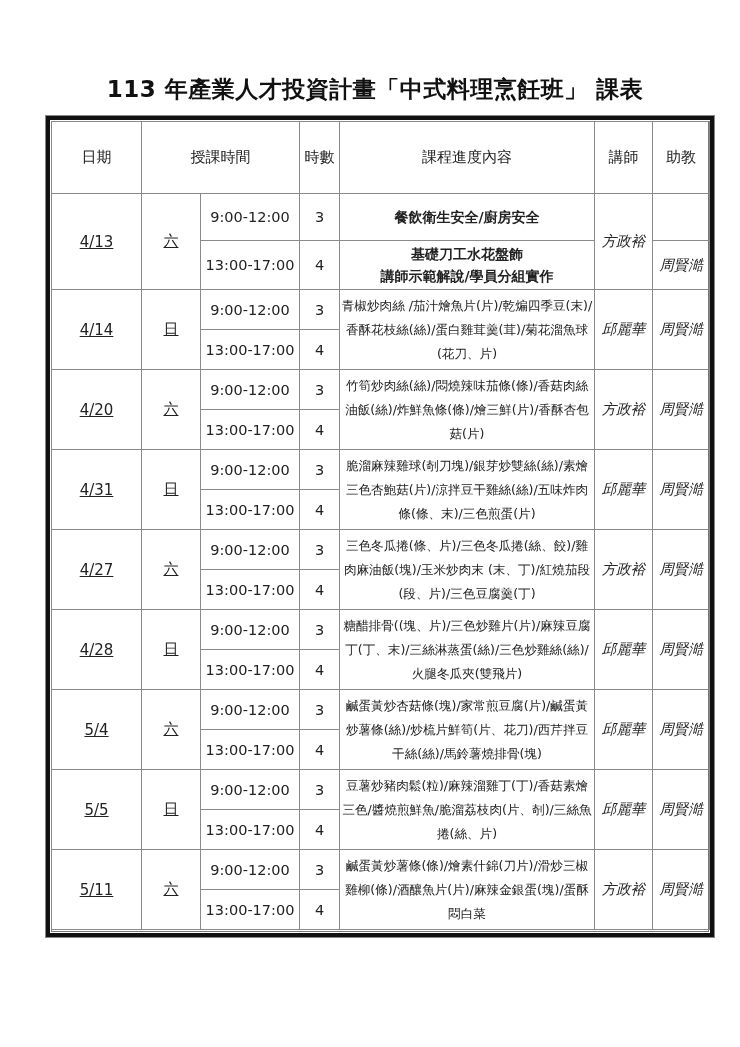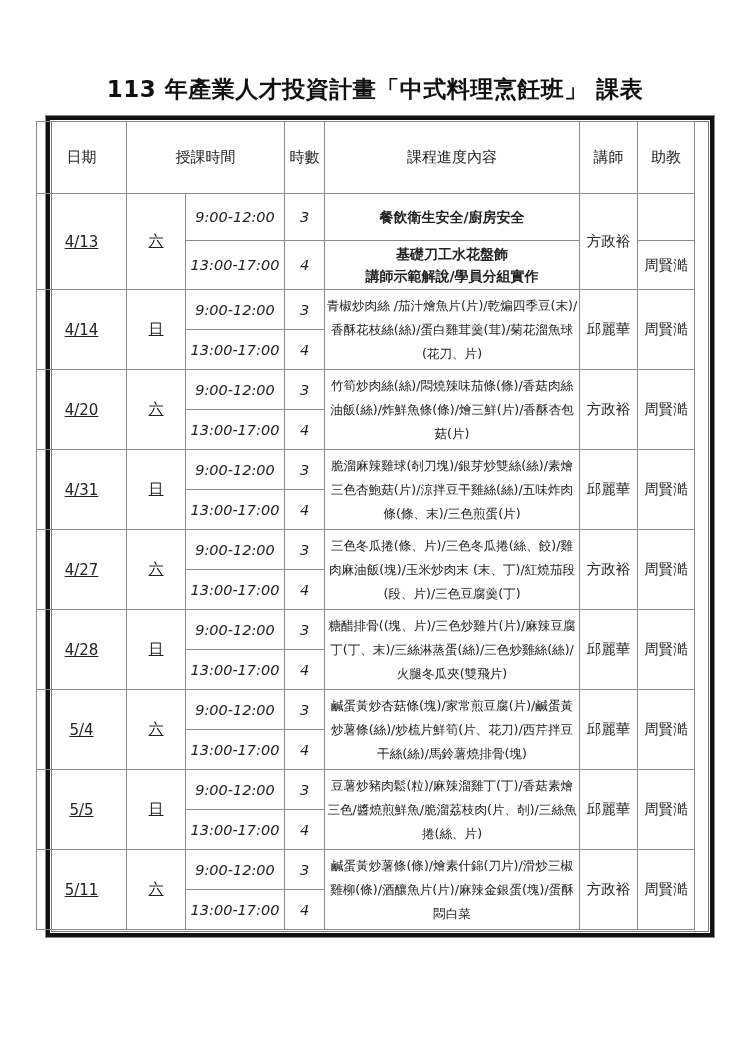--- a/index.html
+++ b/index.html
@@ -17,41 +17,41 @@
     position: absolute; left: 46px; top: 116px; width: 668px; height: 821px;
     box-sizing: border-box;
     border: 4px solid #111;
     box-shadow: 0 0 0 1px #888;
   }
   .frame-inner {
     position: absolute; left: 1px; top: 1px; right: 1px; bottom: 1px;
     border: 1px solid #777;
   }
   table.schedule {
-    position: absolute; left: 36px; top: 121px;
+    position: absolute; left: 51px; top: 121px;
     width: 658px; border-collapse: collapse; table-layout: fixed;
     font-size: 14px;
   }
   table.schedule td, table.schedule th {
     border: 1px solid #8a8a8a; text-align: center; vertical-align: middle;
     padding: 0; font-weight: normal; color: #222;
   }
   table.schedule th { height: 71px; font-size: 15px; }
   .col-date { width: 90px; }
   .col-day { width: 59px; }
   .col-time { width: 99px; }
   .col-hours { width: 40px; }
   .col-content { width: 255px; }
   .col-inst { width: 58px; }
   .col-asst { width: 57px; }
-  td.time { font-size: 14.5px; font-style: italic; }
+  td.time { font-size: 14.5px; }
   td.date { font-size: 15px; text-decoration: underline; }
   td.content { font-size: 12.6px; line-height: 24px; padding: 0 2px; }
   td.content.single { font-size: 14px; line-height: 22px; font-weight: bold; }
-  td.person { font-size: 14.5px; }
+  td.person { font-size: 14.5px; font-style: italic; }
   tr.sub td { height: 39px; }
   tr.first-a td { height: 46px; }
   tr.first-b td { height: 48px; }
 </style>
 </head>
 <body>
 
 <div class="title">113 年產業人才投資計畫「中式料理烹飪班」 課表</div>
 
 <div class="frame">

